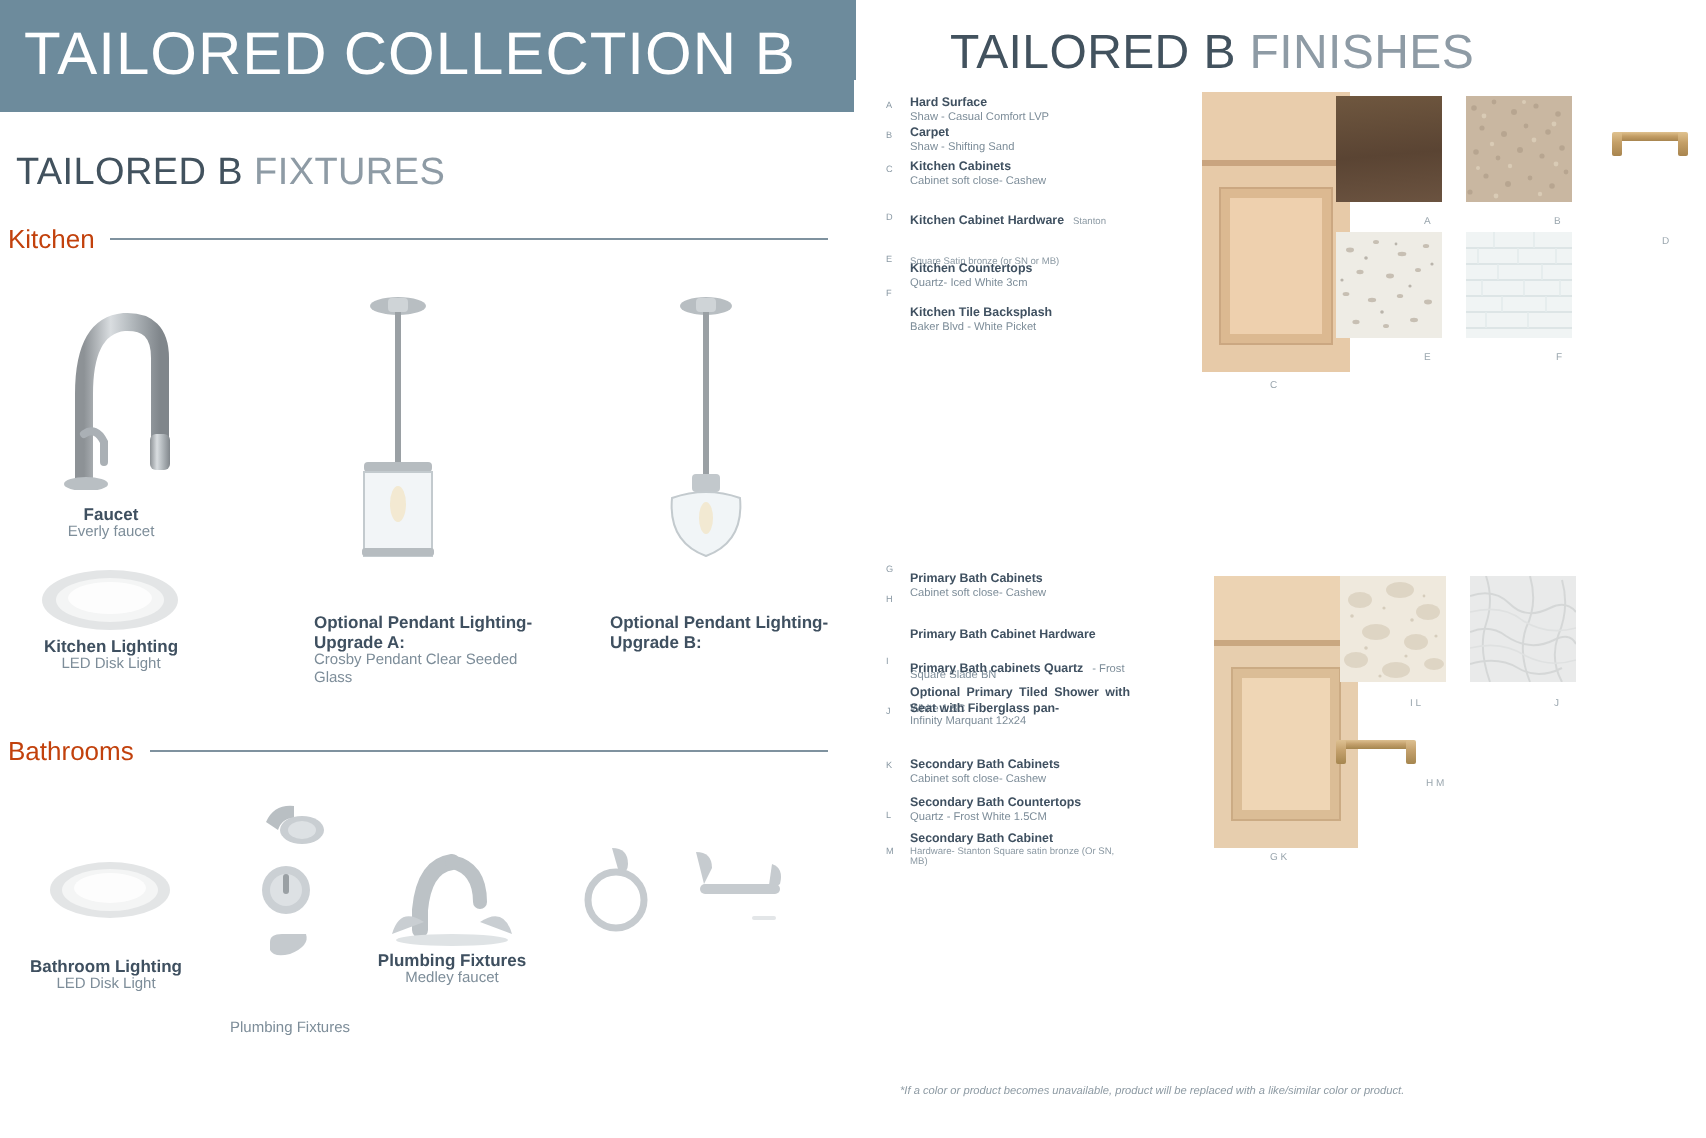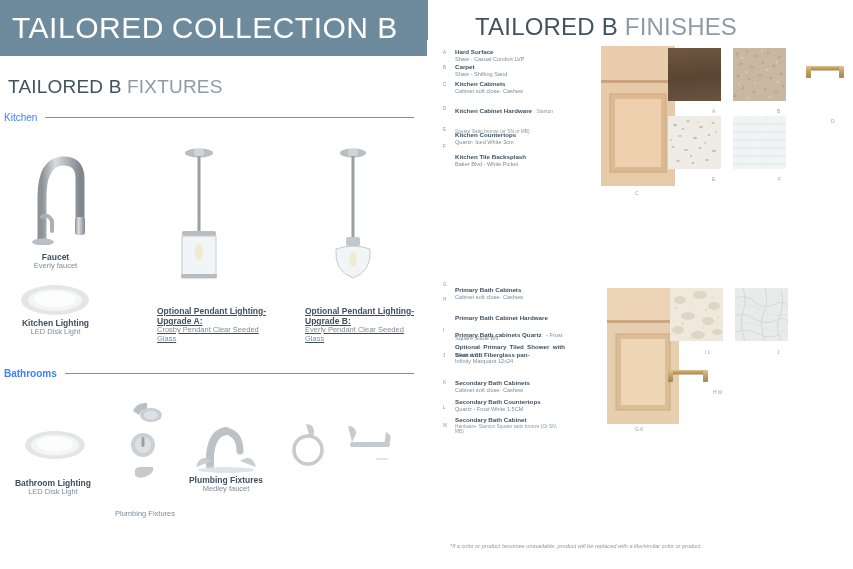--- a/index.html
+++ b/index.html
@@ -31,29 +31,29 @@
   }
 
   .sub-title{
     position:absolute;left:8px;top:76px;
     font-size:19px;letter-spacing:.2px;
   }
   .sub-title .s1{color:#42525e;font-weight:400;}
   .sub-title .s2{color:#8e9ba5;font-weight:300;}
 
   .sec-head{position:absolute;display:flex;align-items:center;width:410px;}
-  .sec-head .lbl{font-size:10px;color:#3b82f6;white-space:nowrap;padding-right:8px;}
+  .sec-head .lbl{font-size:13px;color:#c2410c;white-space:nowrap;padding-right:8px;}
   .sec-head .rule{flex:1;height:1px;background:#7f929f;}
   .sec-kitchen{left:4px;top:112px;}
-  .sec-bath{left:4px;top:368px;font-weight:bold;}
+  .sec-bath{left:4px;top:368px;}
 
   .cap{position:absolute;text-align:center;line-height:1.18;}
   .cap .b{font-weight:bold;font-size:8.5px;color:#3f5060;display:block;}
   .cap .n{font-size:7.5px;color:#7d8d99;display:block;}
-  .cap-l{text-align:left;text-decoration:underline;}
+  .cap-l{text-align:left;}
 
   .fig{position:absolute;}
 
   
   .right-col{position:absolute;left:427px;top:0;width:426px;height:569px;}
   .rc-border{position:absolute;left:0;top:0;width:1px;height:40px;background:#6d8b9c;}
 
   .r-title{
     position:absolute;left:36px;top:13px;font-size:24px;letter-spacing:.2px;margin-left:12px;
   }
@@ -156,21 +156,20 @@
         <ellipse cx="31" cy="8" rx="13" ry="4.5" fill="#b8bec2"></ellipse>
         <rect x="26" y="4" width="10" height="7" rx="2" fill="#cfd4d7"></rect>
         <rect x="29.5" y="11" width="3" height="84" fill="#9aa0a4"></rect>
         <rect x="24" y="92" width="14" height="9" rx="2" fill="#c2c8cc"></rect>
         <path d="M14 104 Q31 98 48 104 Q50 126 31 133 Q12 126 14 104 Z" fill="#eef3f5" fill-opacity="0.8" stroke="#c3cace" stroke-width="1"></path>
         <ellipse cx="31" cy="114" rx="3.5" ry="8" fill="#f3e6c8" fill-opacity="0.8"></ellipse>
       </svg>
     </div>
     <div class="cap cap-l" style="left:305px;top:306px;width:110px;">
       <span class="b">Optional Pendant Lighting- Upgrade B:</span>
-      <span class="n">Everly Pendant Clear Seeded Glass</span>
     </div>
 
     <div class="sec-head sec-bath">
       <span class="lbl">Bathrooms</span>
       <span class="rule"></span>
     </div>
 
     <div class="fig" style="left:24px;top:428px;width:62px;height:34px;">
       <svg width="62" height="34" viewBox="0 0 62 34">
         <ellipse cx="31" cy="17" rx="30" ry="14" fill="#e3e5e6"></ellipse>

